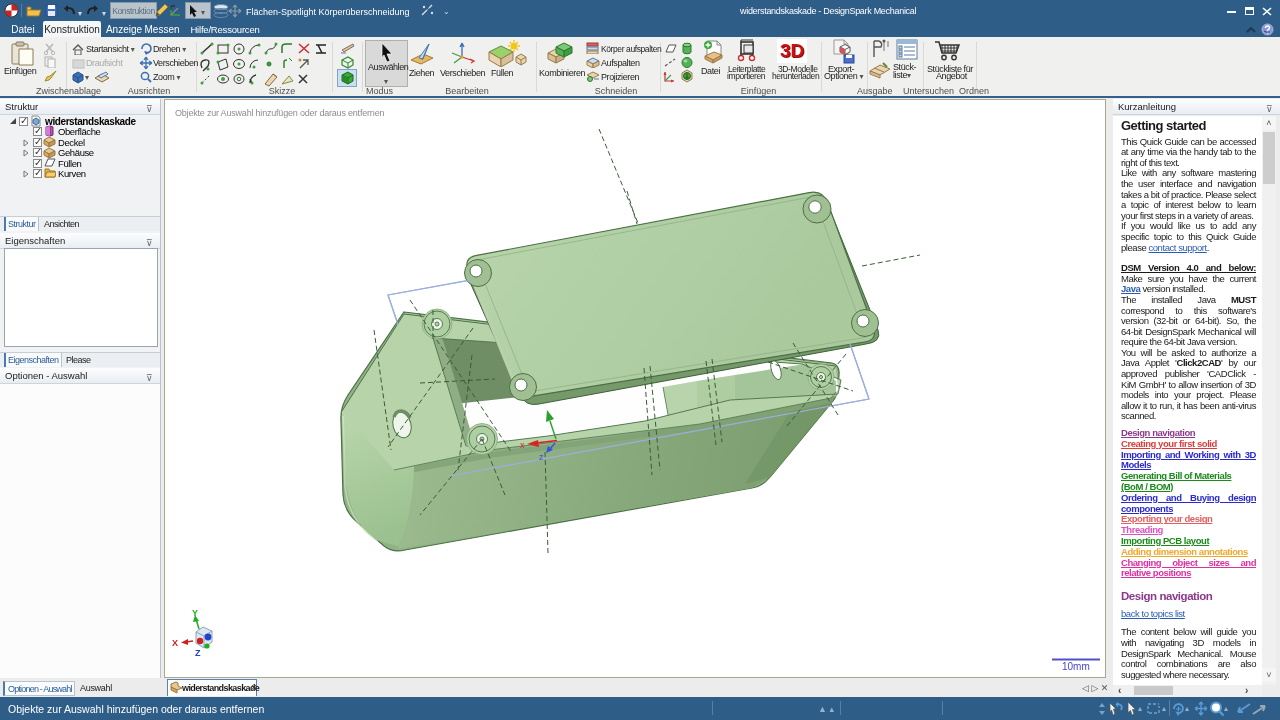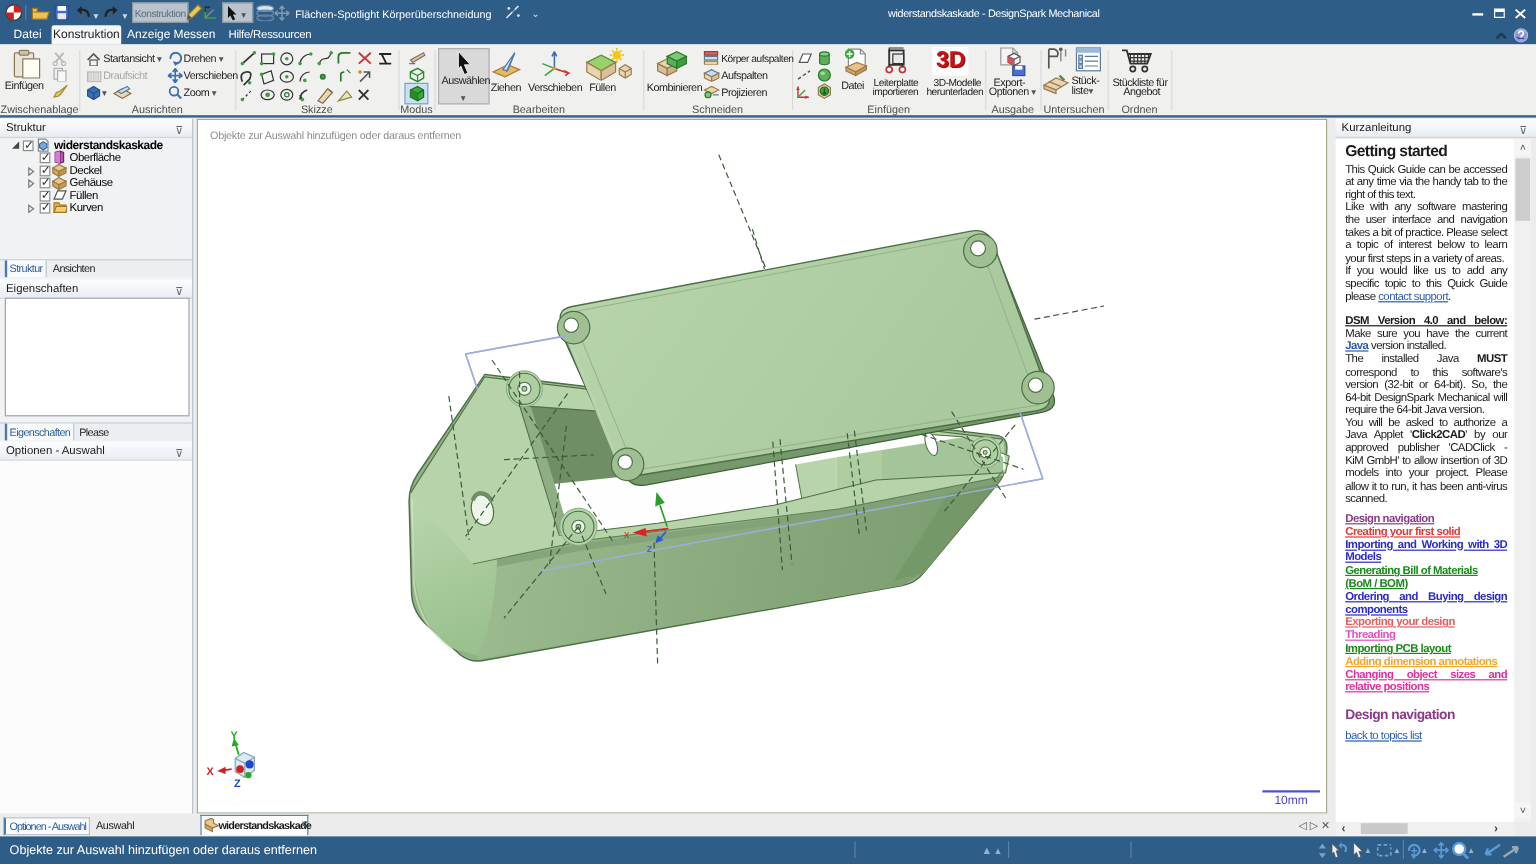--- a/index.html
+++ b/index.html
@@ -8,21 +8,21 @@
 .abs { position:absolute; }
 
 #titlebar { left:0; top:0; width:1280px; height:37px; background:#2e5d87; }
 #apptitle { left:740px; top:6px; color:#fff; font-size:9px; letter-spacing:-0.3px; }
 
 .rtab { top:21px; height:16px; color:#fff; font-size:10px; line-height:17px; text-align:center; }
 .rtab.active { background:#f4f6f8; color:#222; border-radius:2px 2px 0 0; }
 
 #ribbon { left:0; top:37px; width:1280px; height:61px; background:#f0f0ef; border-bottom:2px solid #34618c; }
 .rsep { top:42px; height:50px; width:1px; background:#d9d9d9; }
-.rlabel { top:86px; font-size:9px; color:#4d4d4d; text-align:center; white-space:nowrap; }
+.rlabel { top:86px; font-size:9px; color:#4d4d4d; text-align:center; white-space:nowrap;padding-left:36px; }
 .rtxt { font-size:9px; letter-spacing:-0.4px; color:#1e1e1e; white-space:nowrap; }
 
 #leftpanel { left:0; top:99px; width:161px; height:580px; background:#f0f2f4; border-right:1px solid #b9c3cc; }
 .phead { left:0; width:160px; height:16px; background:linear-gradient(#fdfdfe,#e8edf2); border-bottom:1px solid #ccd4dc; font-size:9.5px; color:#1a1a1a; line-height:15px; padding-left:5px; }
 .pin { position:absolute; right:6px; top:3px; width:8px; height:9px; color:#666; font-size:9px; }
 .ptabs { left:0; width:160px; height:15px; background:#eceff2; border-top:1px solid #c6cdd4; font-size:9.5px; }
 .ptab { position:absolute; top:0; height:14px; line-height:14px; padding:0 2px; font-size:9px; letter-spacing:-0.5px; color:#222; }
 .ptab.on { background:#f8fafb; color:#2b5d9b; border-right:1px solid #b9c3cc; border-left:2px solid #4a7ab0; }
 
 .trow { position:absolute; font-size:9.5px; letter-spacing:-0.4px; color:#000; white-space:nowrap; }
@@ -637,20 +637,21 @@
     <a class="lk" style="color:#1a8a1a;">Generating Bill of Materials<br>(BoM / BOM)</a><br>
     <a class="lk" style="color:#2a2ad0;">Ordering and Buying design components</a><br>
     <a class="lk" style="color:#e06060;">Exporting your design</a><br>
     <a class="lk" style="color:#e050c0;margin-top:29px;">Threading</a><br>
     <a class="lk" style="color:#1a8a1a;">Importing PCB layout</a><br>
     <a class="lk" style="color:#f0a82a;">Adding dimension annotations</a><br>
     <a class="lk" style="color:#e030a0;">Changing object sizes and relative positions</a>
     </div>
     <div style="font-size:11.5px; font-weight:bold; color:#8b3a8b; margin:12px 0 7px 0;">Design navigation</div>
     <a class="lk" style="color:#2a5db0;">back to topics list</a>
+    <p style="margin-top:8px;">The content below will guide you with navigating 3D models in DesignSpark Mechanical. Mouse control combinations are also suggested where necessary.</p>
   </div>
 </div>
 
 <div class="abs vscroll"></div>
 <div class="abs" style="left:1262px; top:116px; width:14px; height:14px; background:#f5f5f5; color:#555; font-size:9px; text-align:center; line-height:14px;">˄</div>
 <div class="abs" style="left:1263px; top:132px; width:12px; height:52px; background:#cdcdcd;"></div>
 <div class="abs" style="left:1262px; top:668px; width:14px; height:14px; background:#f5f5f5; color:#555; font-size:9px; text-align:center; line-height:14px;">˅</div>
 
 <div class="abs hscroll"></div>
 <div class="abs" style="left:1118px; top:684px; width:16px; height:14px; color:#444; font-size:10px; font-weight:bold; line-height:13px;">‹</div>

